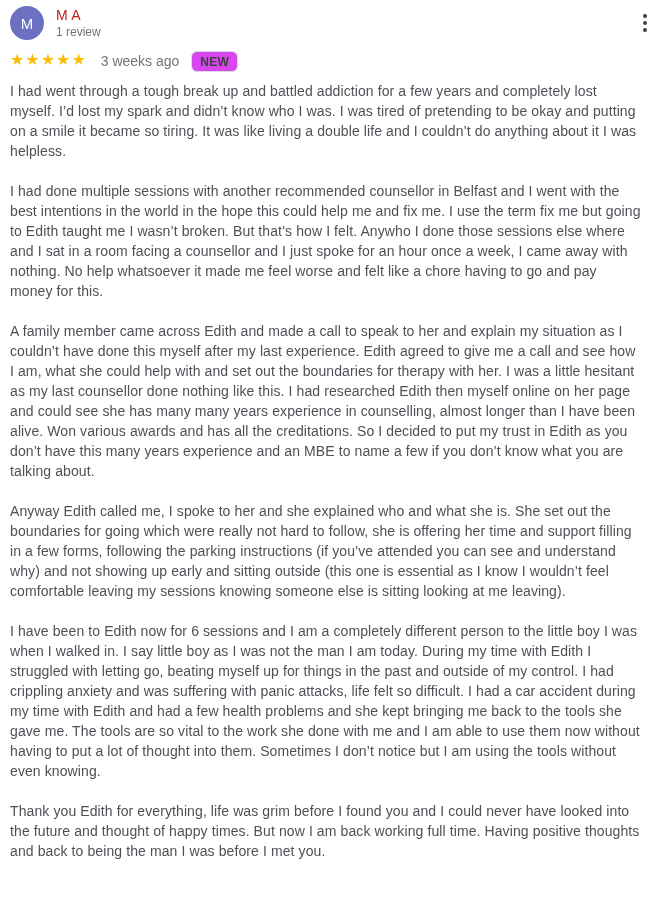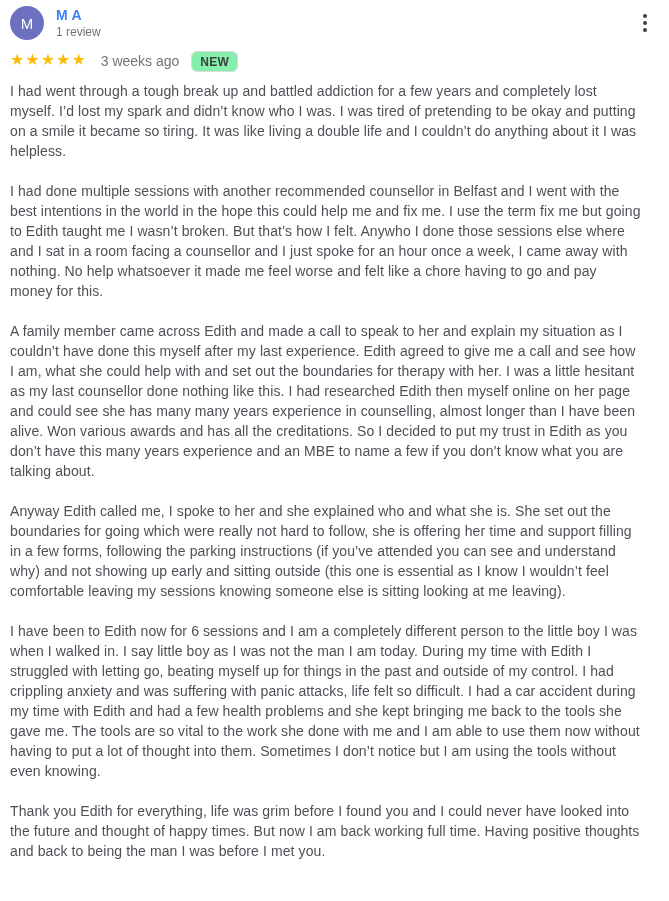--- a/index.html
+++ b/index.html
@@ -11,40 +11,40 @@
   
   .header { display: flex; align-items: flex-start; }
   .avatar {
     width: 34px; height: 34px; border-radius: 50%;
     background: #6b70c1; color: #ffffff;
     display: flex; align-items: center; justify-content: center;
     font-size: 15px; flex: 0 0 auto; margin-top: 1px;
     cursor: pointer; user-select: none;
   }
   .user-info { margin-left: 12px; padding-top: 2px; }
-  .user-name { font-size: 14px; font-weight: bold; color: #3b82f6; letter-spacing: .2px; }
+  .user-name { font-size: 14px; font-weight: normal; color: #b91c1c; letter-spacing: .2px; }
   .review-count { font-size: 12px; color: #737373; margin-top: 2px; }
   .more-btn {
     margin-left: auto; margin-top: 4px; margin-right: 2px;
     background: none; border: none; cursor: pointer;
     width: 24px; height: 28px; display: flex; align-items: center; justify-content: center;
   }
   .kebab { display: flex; flex-direction: column; gap: 3px; }
   .kebab i { width: 4px; height: 4px; border-radius: 50%; background: #3c4043; display: block; }
 
   
   .rating-row { display: flex; align-items: center; margin-top: 10px; height: 22px; }
   .stars { color: #fbbc04; font-size: 16px; letter-spacing: 1px; line-height: 1; margin-top: -2px; }
   .age { font-size: 14px; color: #70757a; margin-left: 14px; }
   .new-badge {
     margin-left: 12px;
     border: 1px solid #dadce0; border-radius: 6px;
     padding: 3px 8px 2px 8px;
     font-size: 12px; font-weight: bold; color: #3c4043; letter-spacing: .3px;
-    background: #86efac; line-height: 14px;
+    background: #d946ef; line-height: 14px;
   }
 
   
   .review-text { margin-top: 9px; width: 646px; }
   .review-text p {
     font-size: 14px; line-height: 20px; color: #4d5156;
     margin: 0 14px 20px 0; letter-spacing: .1px;
   }
 </style>
 </head>

